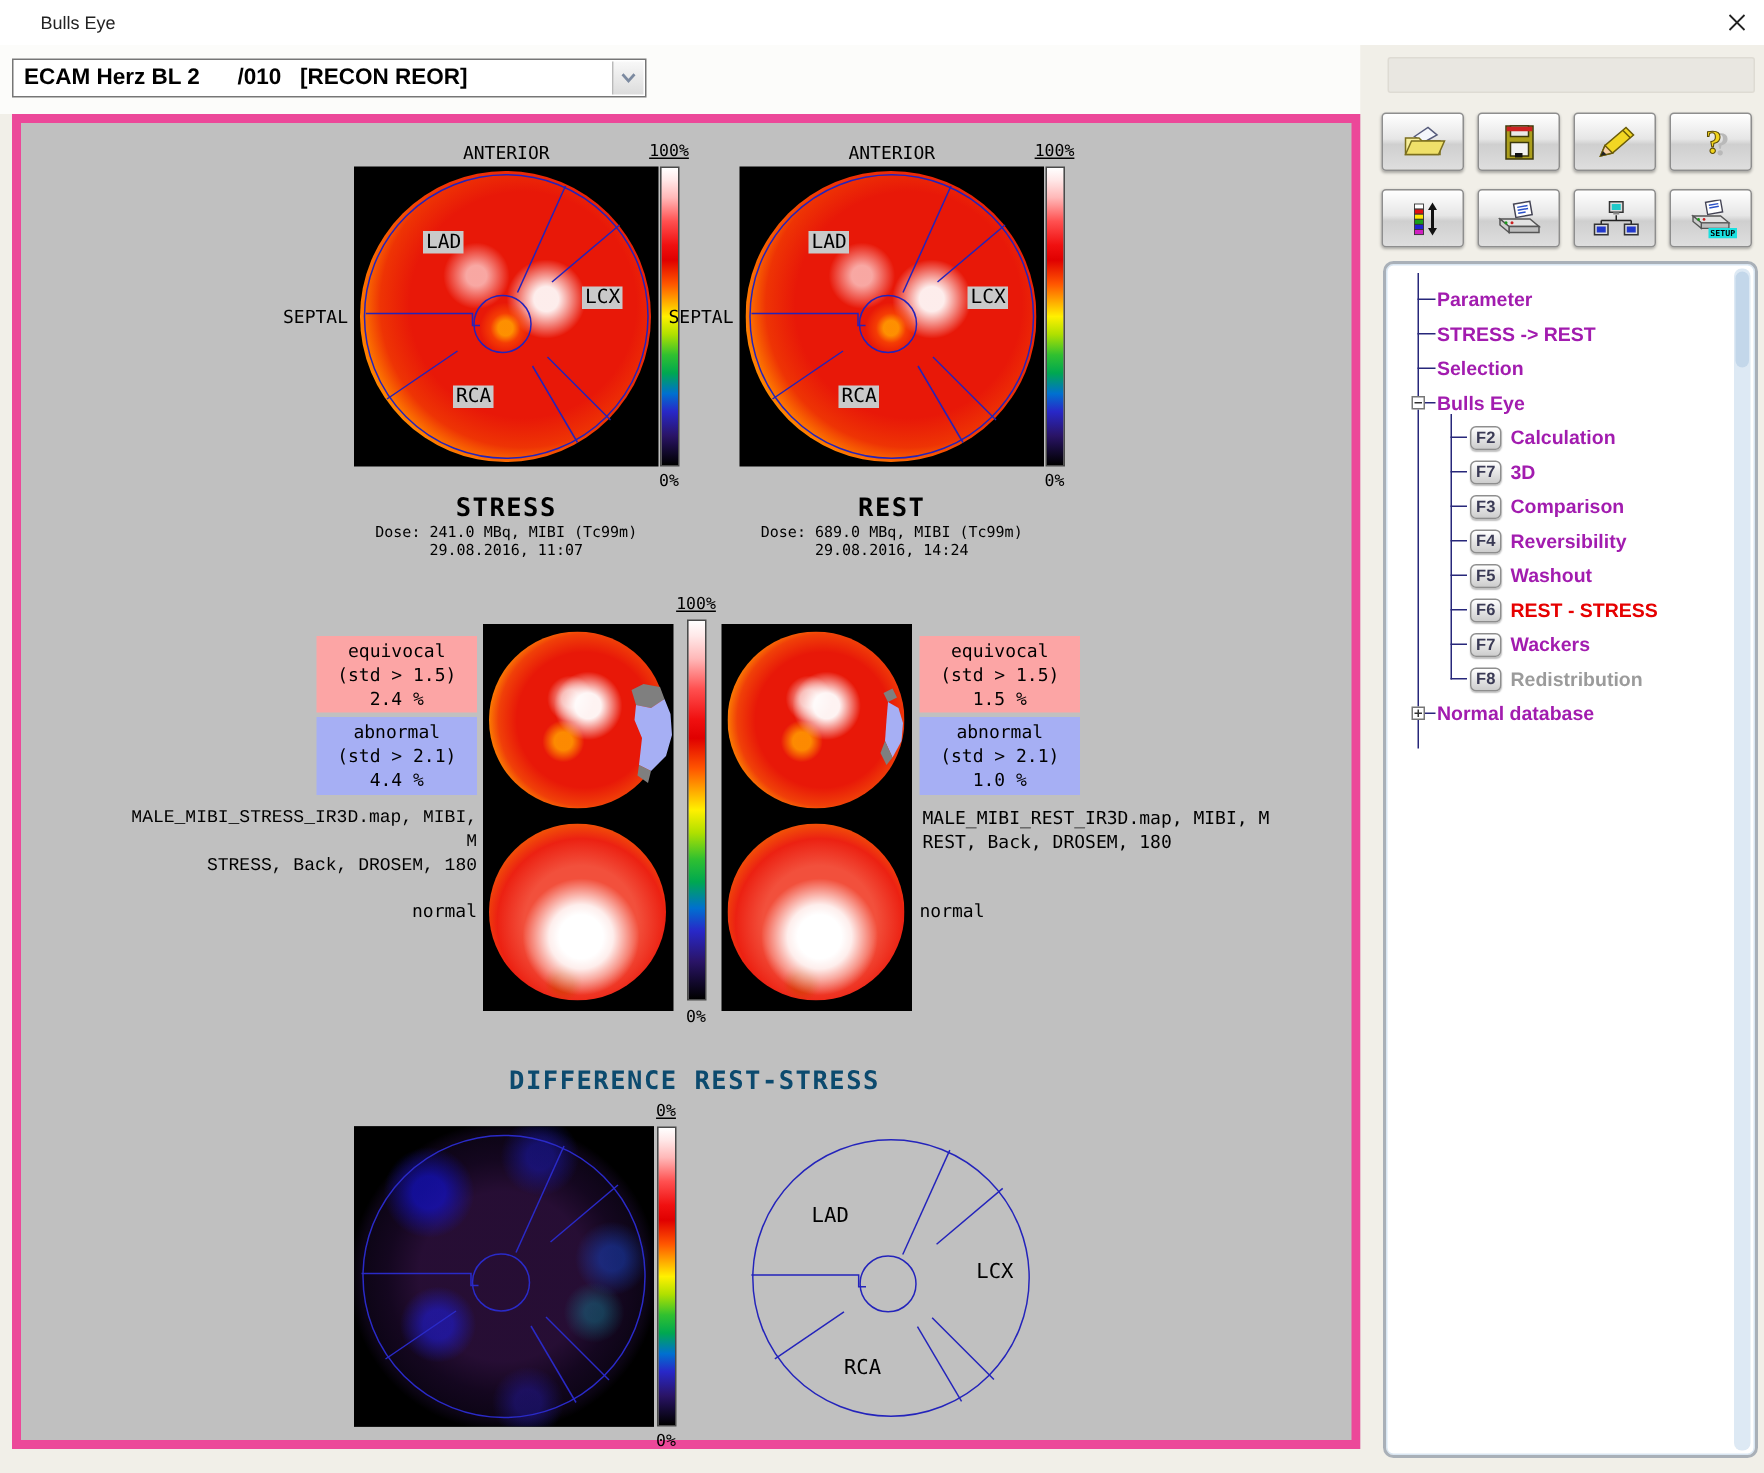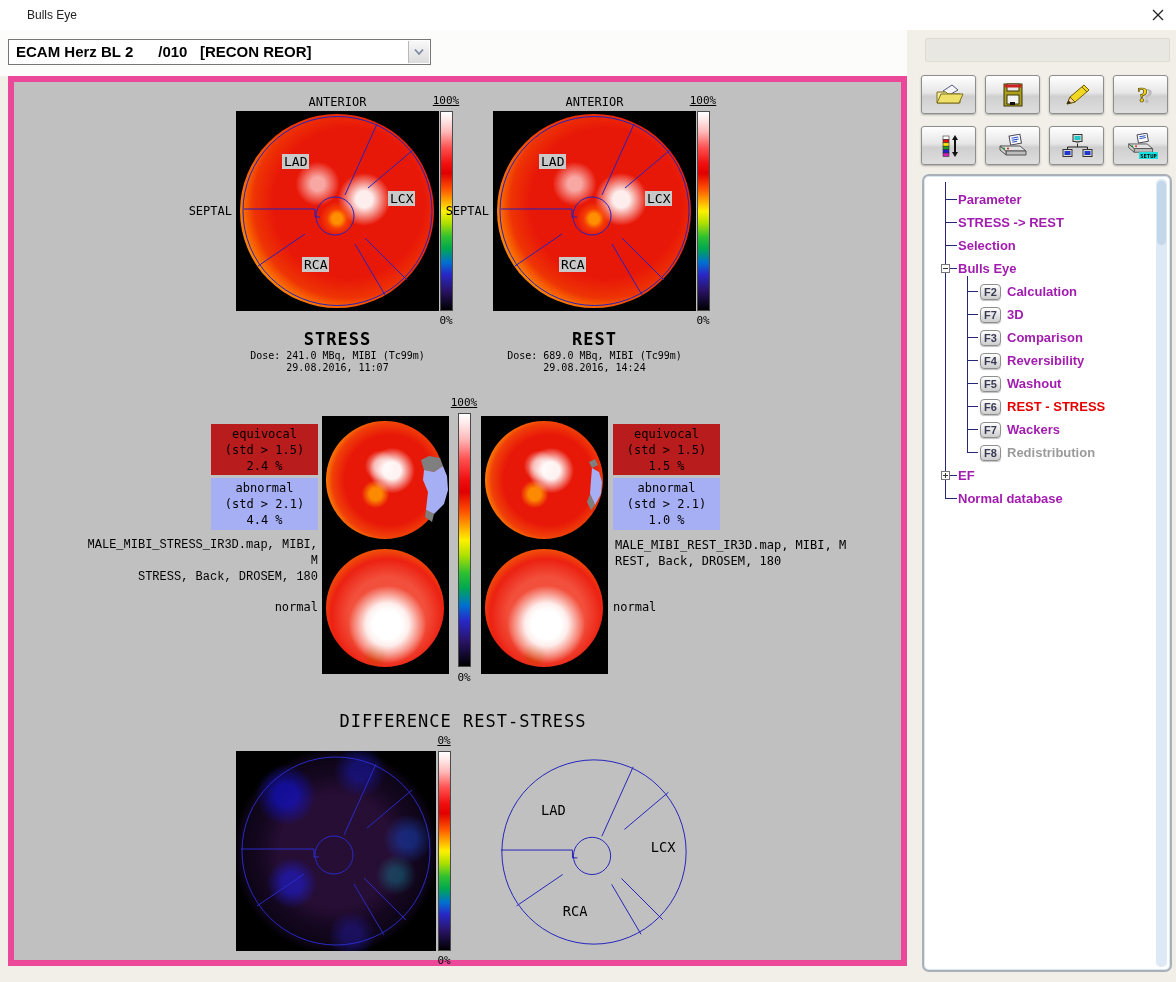--- a/index.html
+++ b/index.html
@@ -54,36 +54,36 @@
 
   .map-toplabel { position:absolute; width:203px; text-align:center; font-family:"DejaVu Sans Mono",monospace; font-size:12px; color:#000; }
   .map-sidelabel { position:absolute; width:70px; font-family:"DejaVu Sans Mono",monospace; font-size:12px; color:#000; text-align:right; }
   .chip { position:absolute; background:#c9c9c9; color:#000; font-family:"DejaVu Sans Mono",monospace; font-size:13px; line-height:15px; padding:0 2px; }
 
   .map-caption { position:absolute; width:203px; text-align:center; color:#000; }
   .map-caption .cap-title { font-family:"DejaVu Sans Mono",monospace; font-size:17px; font-weight:bold; letter-spacing:1px; }
   .map-caption .cap-line { font-family:"DejaVu Sans Mono",monospace; font-size:10px; margin-top:1px; }
 
   .statbox { position:absolute; width:107px; text-align:center; font-family:"DejaVu Sans Mono",monospace; font-size:12px; line-height:16px; color:#000; padding-top:2px; }
-  .statbox.eq { background:#b91c1c; height:51px; }
+  .statbox.eq { background:#fca5a5; height:51px; }
   .statbox.ab { background:#a6aff4; height:52px; }
 
   .info-text { position:absolute; font-family:"DejaVu Sans Mono",monospace; font-size:12px; line-height:16px; color:#000; }
 
   .diff-bg { position:absolute; left:0; top:0; width:200px; height:200px; background:
     radial-gradient(circle at 25% 22%, rgba(20,20,230,.6) 0 5%, rgba(20,20,180,0) 14%),
     radial-gradient(circle at 62% 10%, rgba(30,30,210,.45) 0 4%, rgba(0,0,0,0) 12%),
     radial-gradient(circle at 86% 44%, rgba(25,70,200,.5) 0 4%, rgba(0,0,0,0) 12%),
     radial-gradient(circle at 80% 62%, rgba(20,140,160,.4) 0 3%, rgba(0,0,0,0) 10%),
     radial-gradient(circle at 28% 66%, rgba(30,30,230,.55) 0 5%, rgba(0,0,0,0) 13%),
     radial-gradient(circle at 58% 92%, rgba(40,30,190,.4) 0 4%, rgba(0,0,0,0) 11%),
     radial-gradient(circle at 50% 50%, rgba(70,25,95,.55) 0 40%, rgba(45,15,70,.45) 55%, rgba(20,8,35,.6) 68%, rgba(0,0,0,1) 73%),
     #000; }
 
-  .section-title { position:absolute; text-align:center; font-family:"DejaVu Sans Mono",monospace; font-size:17px; font-weight:normal; letter-spacing:1px; color:#000000; }
+  .section-title { position:absolute; text-align:center; font-family:"DejaVu Sans Mono",monospace; font-size:17px; font-weight:bold; letter-spacing:1px; color:#0c4a6e; }
 
   svg.overlay { position:absolute; left:0; top:0; }
   svg.overlay path, svg.overlay circle { fill:none; stroke:#2323bb; stroke-width:1; }
   svg.diffover path, svg.diffover circle { stroke:#2a2ac8; }
   svg.wire text, svg.defects text { font-family:"DejaVu Sans Mono",monospace; }
 
   
   .right-col { position:absolute; left:907px; top:30px; width:269px; height:952px; background:#f1efe8; }
   .status-field { position:absolute; left:925px; top:38px; width:245px; height:24px; background:#e9e7e1; border:1px solid #dedbd3; border-radius:2px; }
 
@@ -432,23 +432,20 @@
         </div>
       <div class="trow child">
           <span class="fkey">F7</span>
           <span class="tlabel">Wackers</span>
         </div>
       <div class="trow child disabled">
           <span class="fkey">F8</span>
           <span class="tlabel">Redistribution</span>
         </div>
       <div class="trow root">
-          <span class="tlabel">EF</span>
-        </div>
-      <div class="trow root">
           <span class="tlabel">Normal database</span>
         </div>
     </div>
 
     <span class="expbox" style="top:88px;">
         <span class="h"></span>
       </span>
     <span class="expbox" style="top:295px;">
         <span class="h"></span>
         <span class="v"></span>

